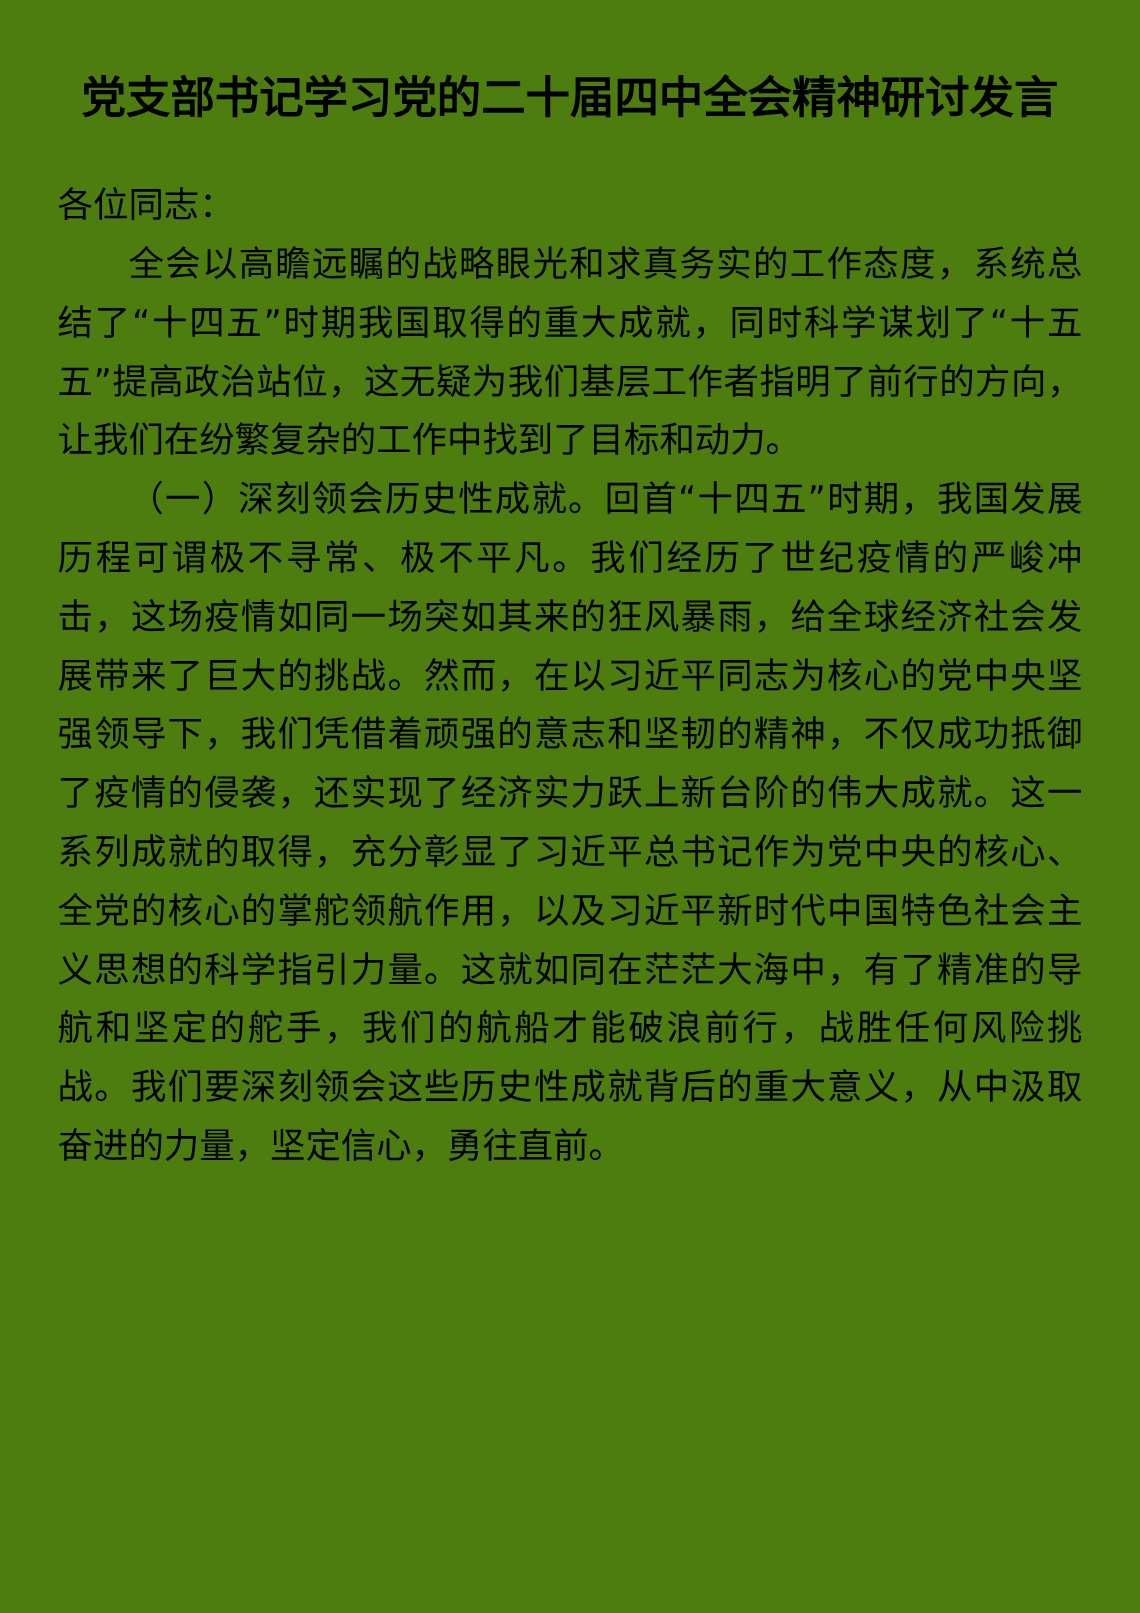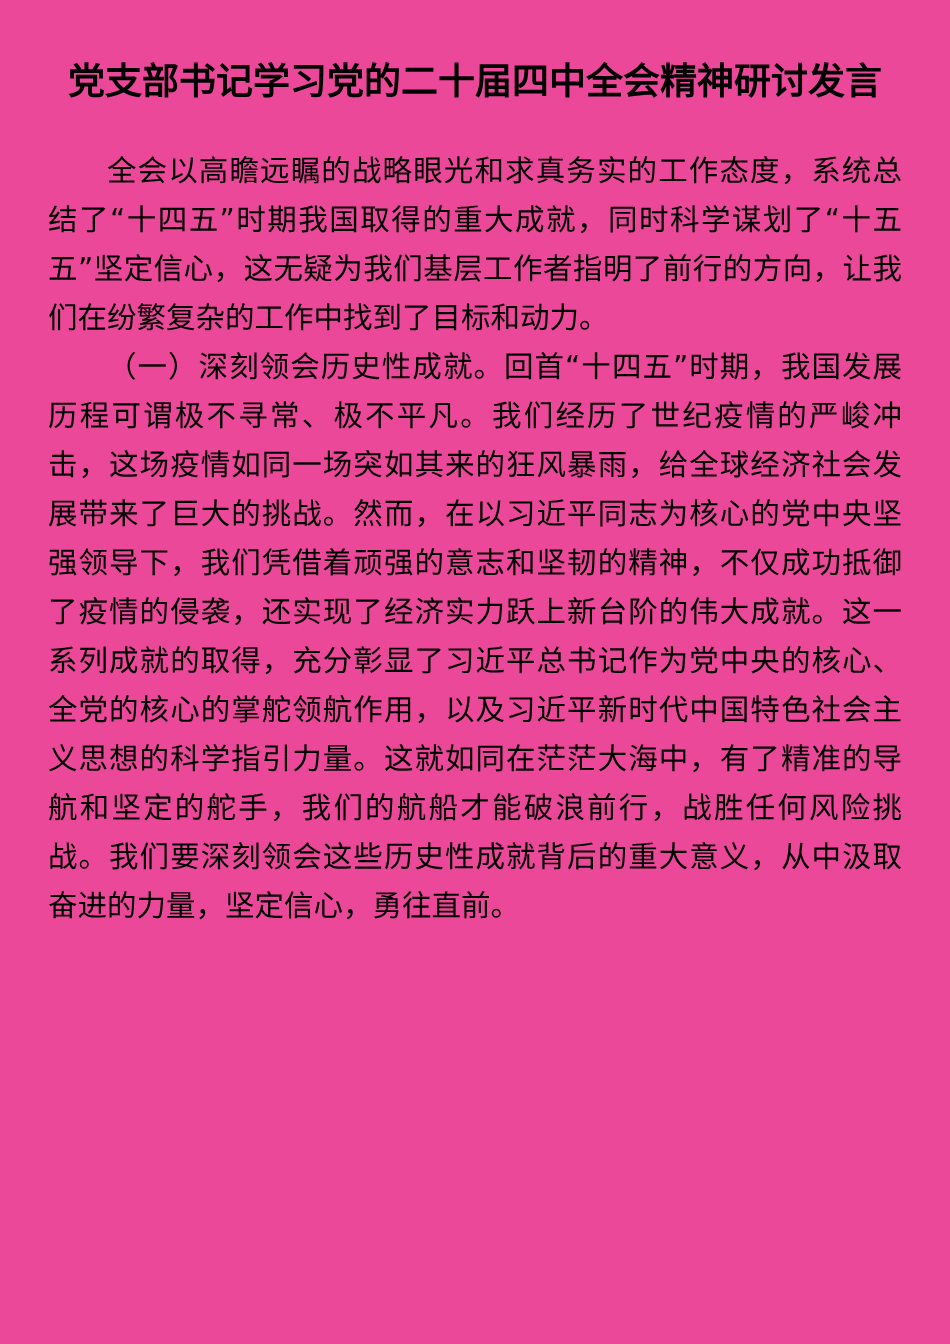--- a/index.html
+++ b/index.html
@@ -10,21 +10,21 @@
   body {
     width: 950px;
     height: 1344px;
     font-family: "DejaVu Sans", "Liberation Sans", sans-serif;
     color: #000000;
     overflow: hidden;
   }
   #page {
     width: 950px;
     height: 1344px;
-    background: #ec4899;
+    background: #4d7c0f;
     position: relative;
     box-sizing: border-box;
     padding: 0;
   }
   .doc-body {
     position: absolute;
     left: 48px;
     top: 0;
     width: 854px;
   }
@@ -74,22 +74,23 @@
 <body>
 
 <div id="page">
 
   <div class="doc-body">
 
     <h1 class="doc-title">党支部书记学习党的二十届四中全会精神研讨发言</h1>
 
     <div class="spacer-after-title"></div>
 
+    <p class="para indent0">各位同志：</p>
 
 
 
-    <p class="para indent2">全会以高瞻远瞩的战略眼光和求真务实的工作态度，系统总结了“十四五”时期我国取得的重大成就，同时科学谋划了“十五五”坚定信心，这无疑为我们基层工作者指明了前行的方向，让我们在纷繁复杂的工作中找到了目标和动力。</p>
+    <p class="para indent2">全会以高瞻远瞩的战略眼光和求真务实的工作态度，系统总结了“十四五”时期我国取得的重大成就，同时科学谋划了“十五五”提高政治站位，这无疑为我们基层工作者指明了前行的方向，让我们在纷繁复杂的工作中找到了目标和动力。</p>
 
     <p class="para indent2">（一）深刻领会历史性成就。回首“十四五”时期，我国发展历程可谓极不寻常、极不平凡。我们经历了世纪疫情的严峻冲击，这场疫情如同一场突如其来的狂风暴雨，给全球经济社会发展带来了巨大的挑战。然而，在以习近平同志为核心的党中央坚强领导下，我们凭借着顽强的意志和坚韧的精神，不仅成功抵御了疫情的侵袭，还实现了经济实力跃上新台阶的伟大成就。这一系列成就的取得，充分彰显了习近平总书记作为党中央的核心、全党的核心的掌舵领航作用，以及习近平新时代中国特色社会主义思想的科学指引力量。这就如同在茫茫大海中，有了精准的导航和坚定的舵手，我们的航船才能破浪前行，战胜任何风险挑战。我们要深刻领会这些历史性成就背后的重大意义，从中汲取奋进的力量，坚定信心，勇往直前。</p>
 
   </div>
 
 </div>
 
 </body></html>

